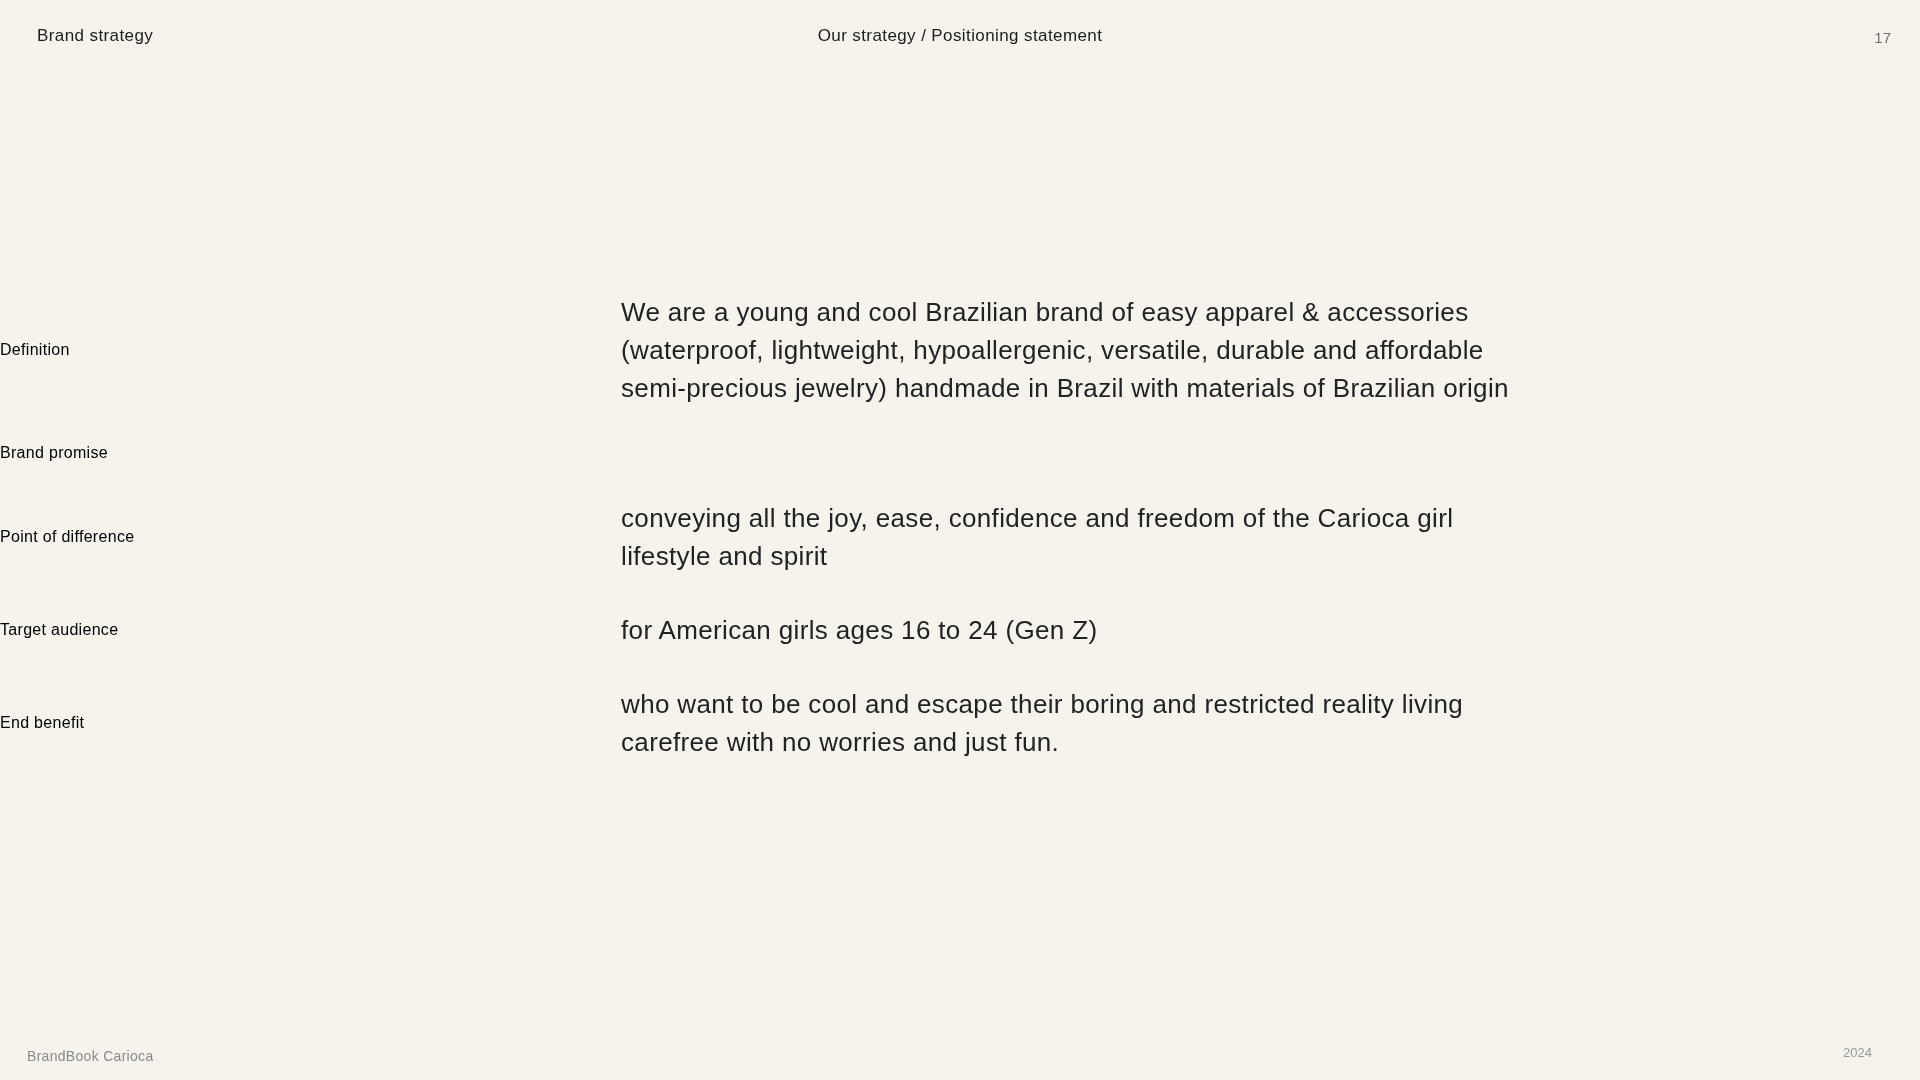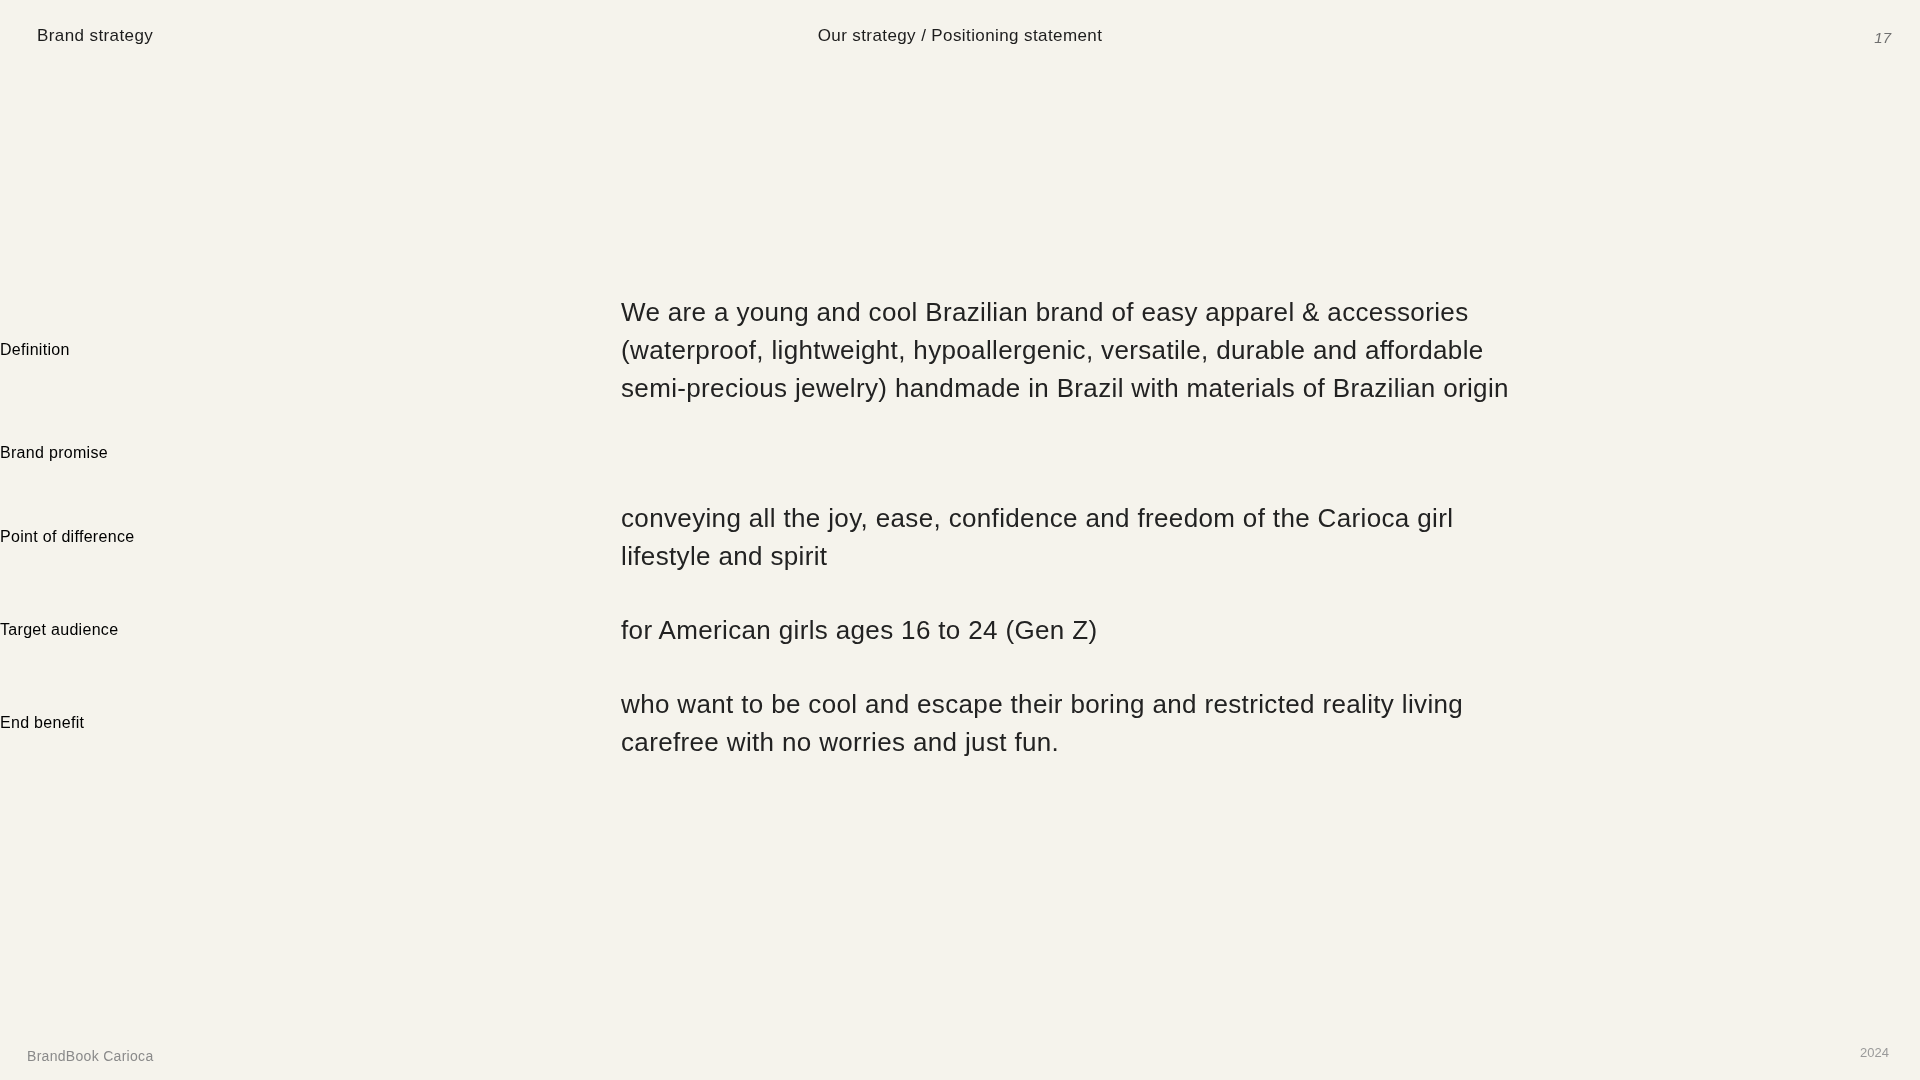--- a/index.html
+++ b/index.html
@@ -35,21 +35,20 @@
     letter-spacing: 0.4px;
     color: #1d1d1d;
     white-space: nowrap;
   }
   .page-number {
     position: absolute;
     top: 29px;
     right: 29px;
     font-size: 15px;
     color: #6f6f6f;
-    font-style: italic;
   }
   .content {
     position: absolute;
     top: 293px;
     left: 0;
     width: 100%;
   }
   .row {
     display: flex;
     align-items: center;
@@ -79,21 +78,21 @@
     bottom: 16px;
     left: 27px;
     font-size: 14px;
     letter-spacing: 0.3px;
     color: #8a8a8a;
     white-space: nowrap;
   }
   .footer-right {
     position: absolute;
     bottom: 20px;
-    right: 31px;
+    right: 48px;
     font-size: 13px;
     color: #9a9a9a;
     white-space: nowrap;
   }
 </style>
 </head>
 <body>
 
 <div class="page">
 

